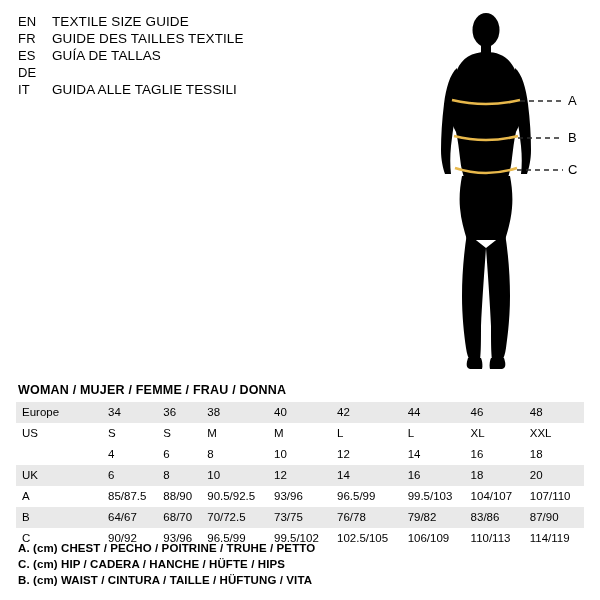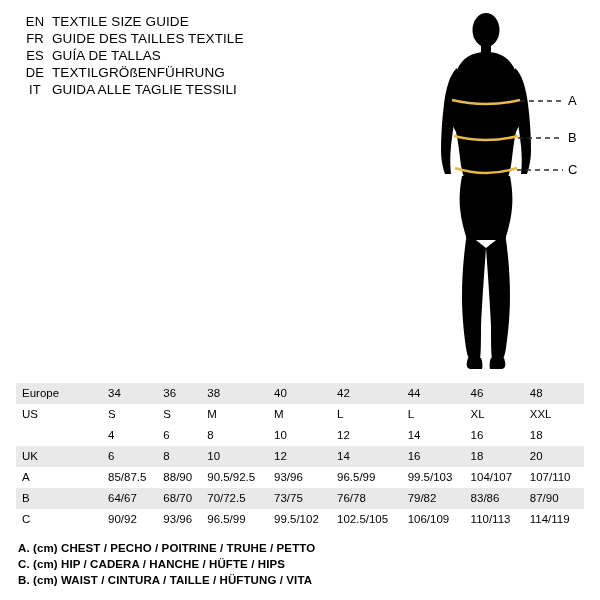--- a/index.html
+++ b/index.html
@@ -20,21 +20,20 @@
   .lang-block {
     position: absolute;
     left: 18px;
     top: 14px;
     width: 300px;
   }
   .lang-row {
     display: flex;
     align-items: baseline;
     margin-bottom: 2px;
-    text-align: center;
   }
   .lang-code {
     width: 34px;
     font-size: 13px;
     letter-spacing: .2px;
   }
   .lang-text {
     font-size: 13.5px;
     letter-spacing: .1px;
   }
@@ -109,21 +108,20 @@
   <div class="lang-row">
     <span class="lang-code">FR</span>
     <span class="lang-text">GUIDE DES TAILLES TEXTILE</span>
   </div>
   <div class="lang-row">
     <span class="lang-code">ES</span>
     <span class="lang-text">GUÍA DE TALLAS</span>
   </div>
   <div class="lang-row">
     <span class="lang-code">DE</span>
-    <span class="lang-text">TEXTILGRÖßENFÜHRUNG</span>
   </div>
   <div class="lang-row">
     <span class="lang-code">IT</span>
     <span class="lang-text">GUIDA ALLE TAGLIE TESSILI</span>
   </div>
 </div>
 
 <div class="figure-wrap">
   <svg class="figure-svg" width="196" height="370" viewBox="0 0 196 370" xmlns="http://www.w3.org/2000/svg">
     <g>
@@ -193,20 +191,21 @@
     <line x1="118" y1="130" x2="163" y2="130" stroke="#2b2b2b" stroke-width="1.4" stroke-dasharray="5,4"></line>
     <line x1="117" y1="162" x2="163" y2="162" stroke="#2b2b2b" stroke-width="1.4" stroke-dasharray="5,4"></line>
   </svg>
 
   <div style="position:absolute; left:168px; top:85px; font-size:13px;">A</div>
   <div style="position:absolute; left:168px; top:122px; font-size:13px;">B</div>
   <div style="position:absolute; left:168px; top:154px; font-size:13px;">C</div>
 </div>
 
 <div class="table-area">
+  <div class="woman-title">WOMAN / MUJER / FEMME / FRAU / DONNA</div>
 
   <table class="size-table">
     <tbody>
 
       <tr class="row-light">
         <td class="col-label">Europe</td>
         <td class="cell">34</td>
         <td class="cell">36</td>
         <td class="cell">38</td>
         <td class="cell">40</td>

